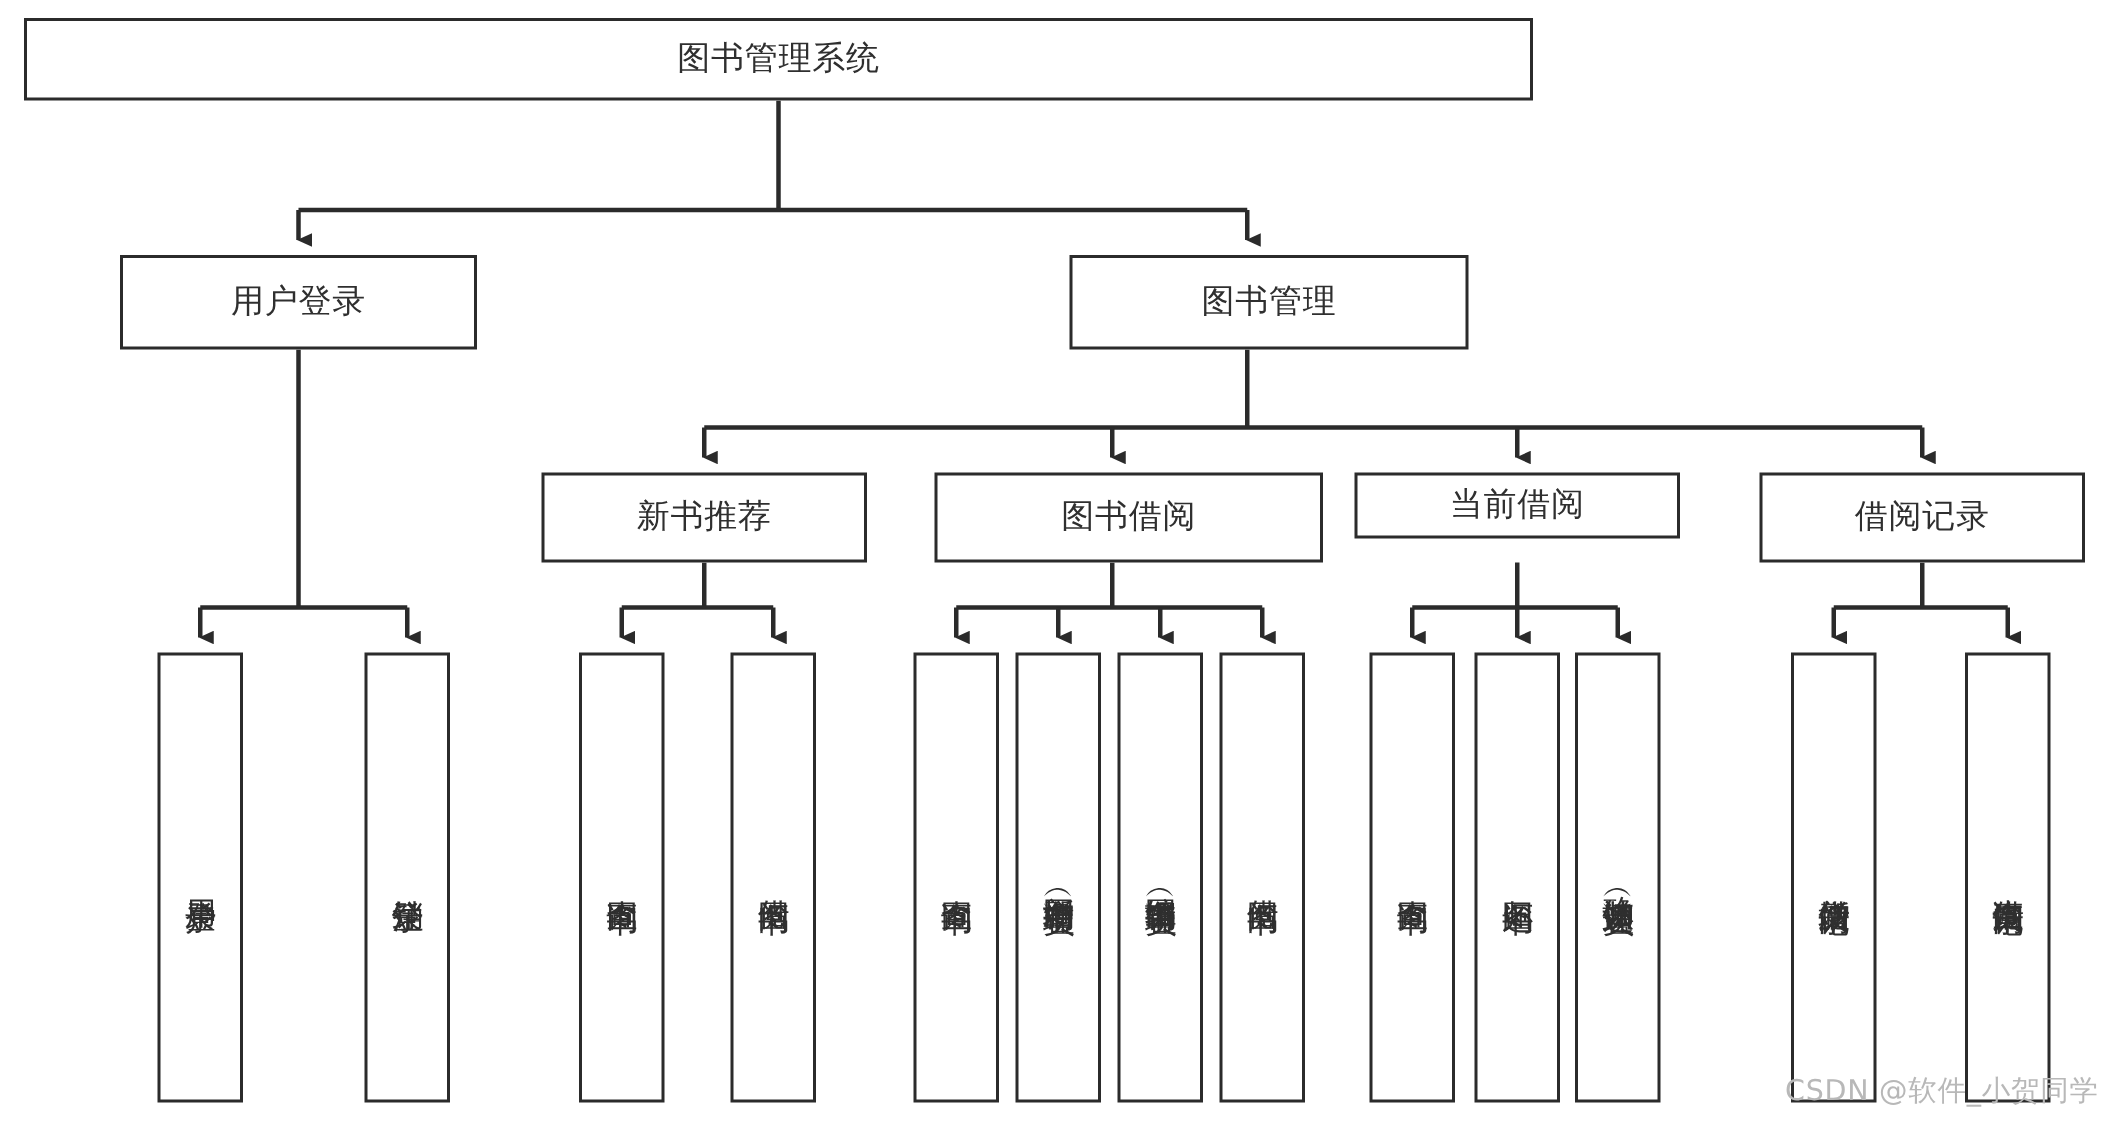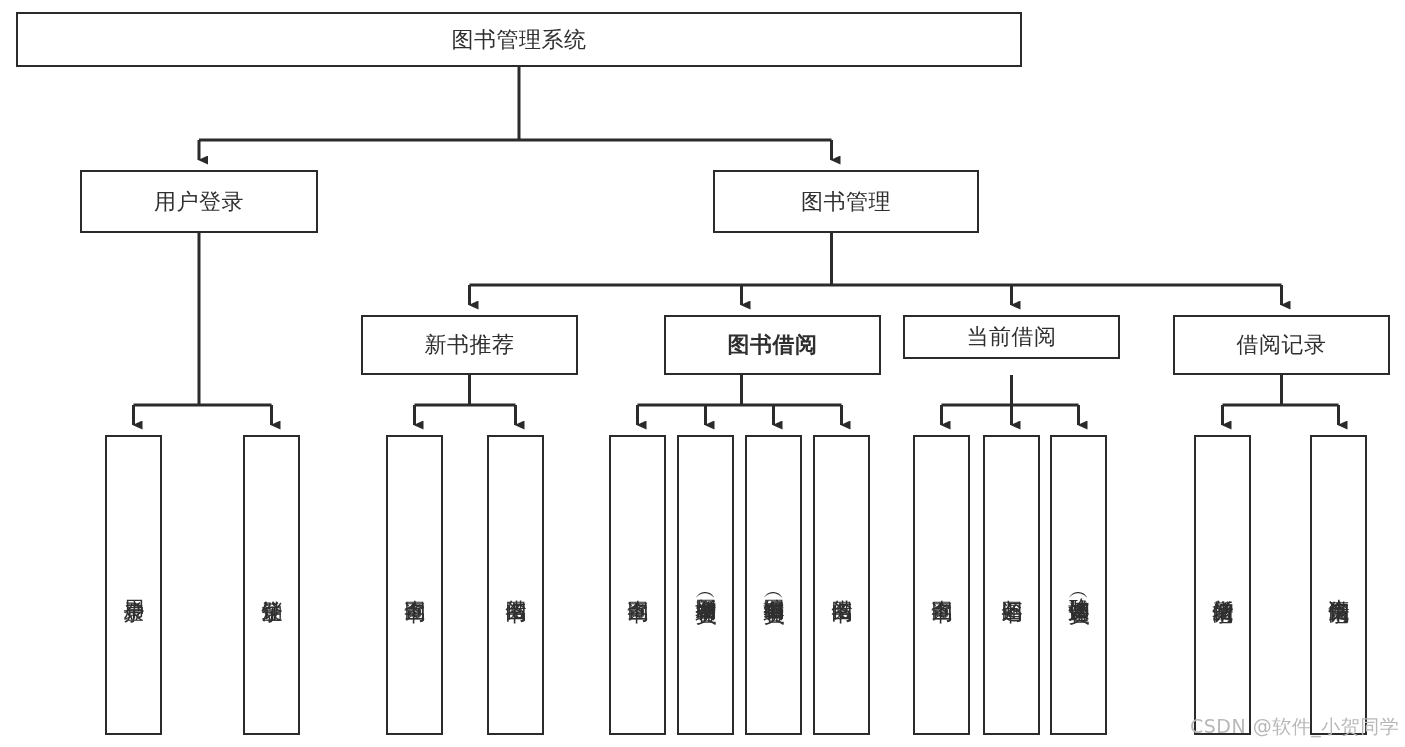--- a/index.html
+++ b/index.html
@@ -118,21 +118,21 @@
       </div>
       <div class="node horiz" style="left: 80px; top: 170px; width: 238px; height: 63px;">
         <span class="hlabel">用户登录</span>
       </div>
       <div class="node horiz" style="left: 713px; top: 170px; width: 266px; height: 63px;">
         <span class="hlabel">图书管理</span>
       </div>
       <div class="node horiz" style="left: 361px; top: 315px; width: 217px; height: 60px;">
         <span class="hlabel">新书推荐</span>
       </div>
-      <div class="node horiz" style="left: 664px; top: 315px; width: 217px; height: 60px; font-weight: bold;">
+      <div class="node horiz" style="left: 623px; top: 315px; width: 259px; height: 60px;">
         <span class="hlabel">图书借阅</span>
       </div>
       <div class="node horiz" style="left: 903px; top: 315px; width: 217px; height: 44px;">
         <span class="hlabel">当前借阅</span>
       </div>
       <div class="node horiz" style="left: 1173px; top: 315px; width: 217px; height: 60px; text-align: center;">
         <span class="hlabel">借阅记录</span>
       </div>
       <div class="node vert" style="left: 105px; top: 435px; width: 57px; height: 300px;">
         <span class="vlabel">用户登录</span>

